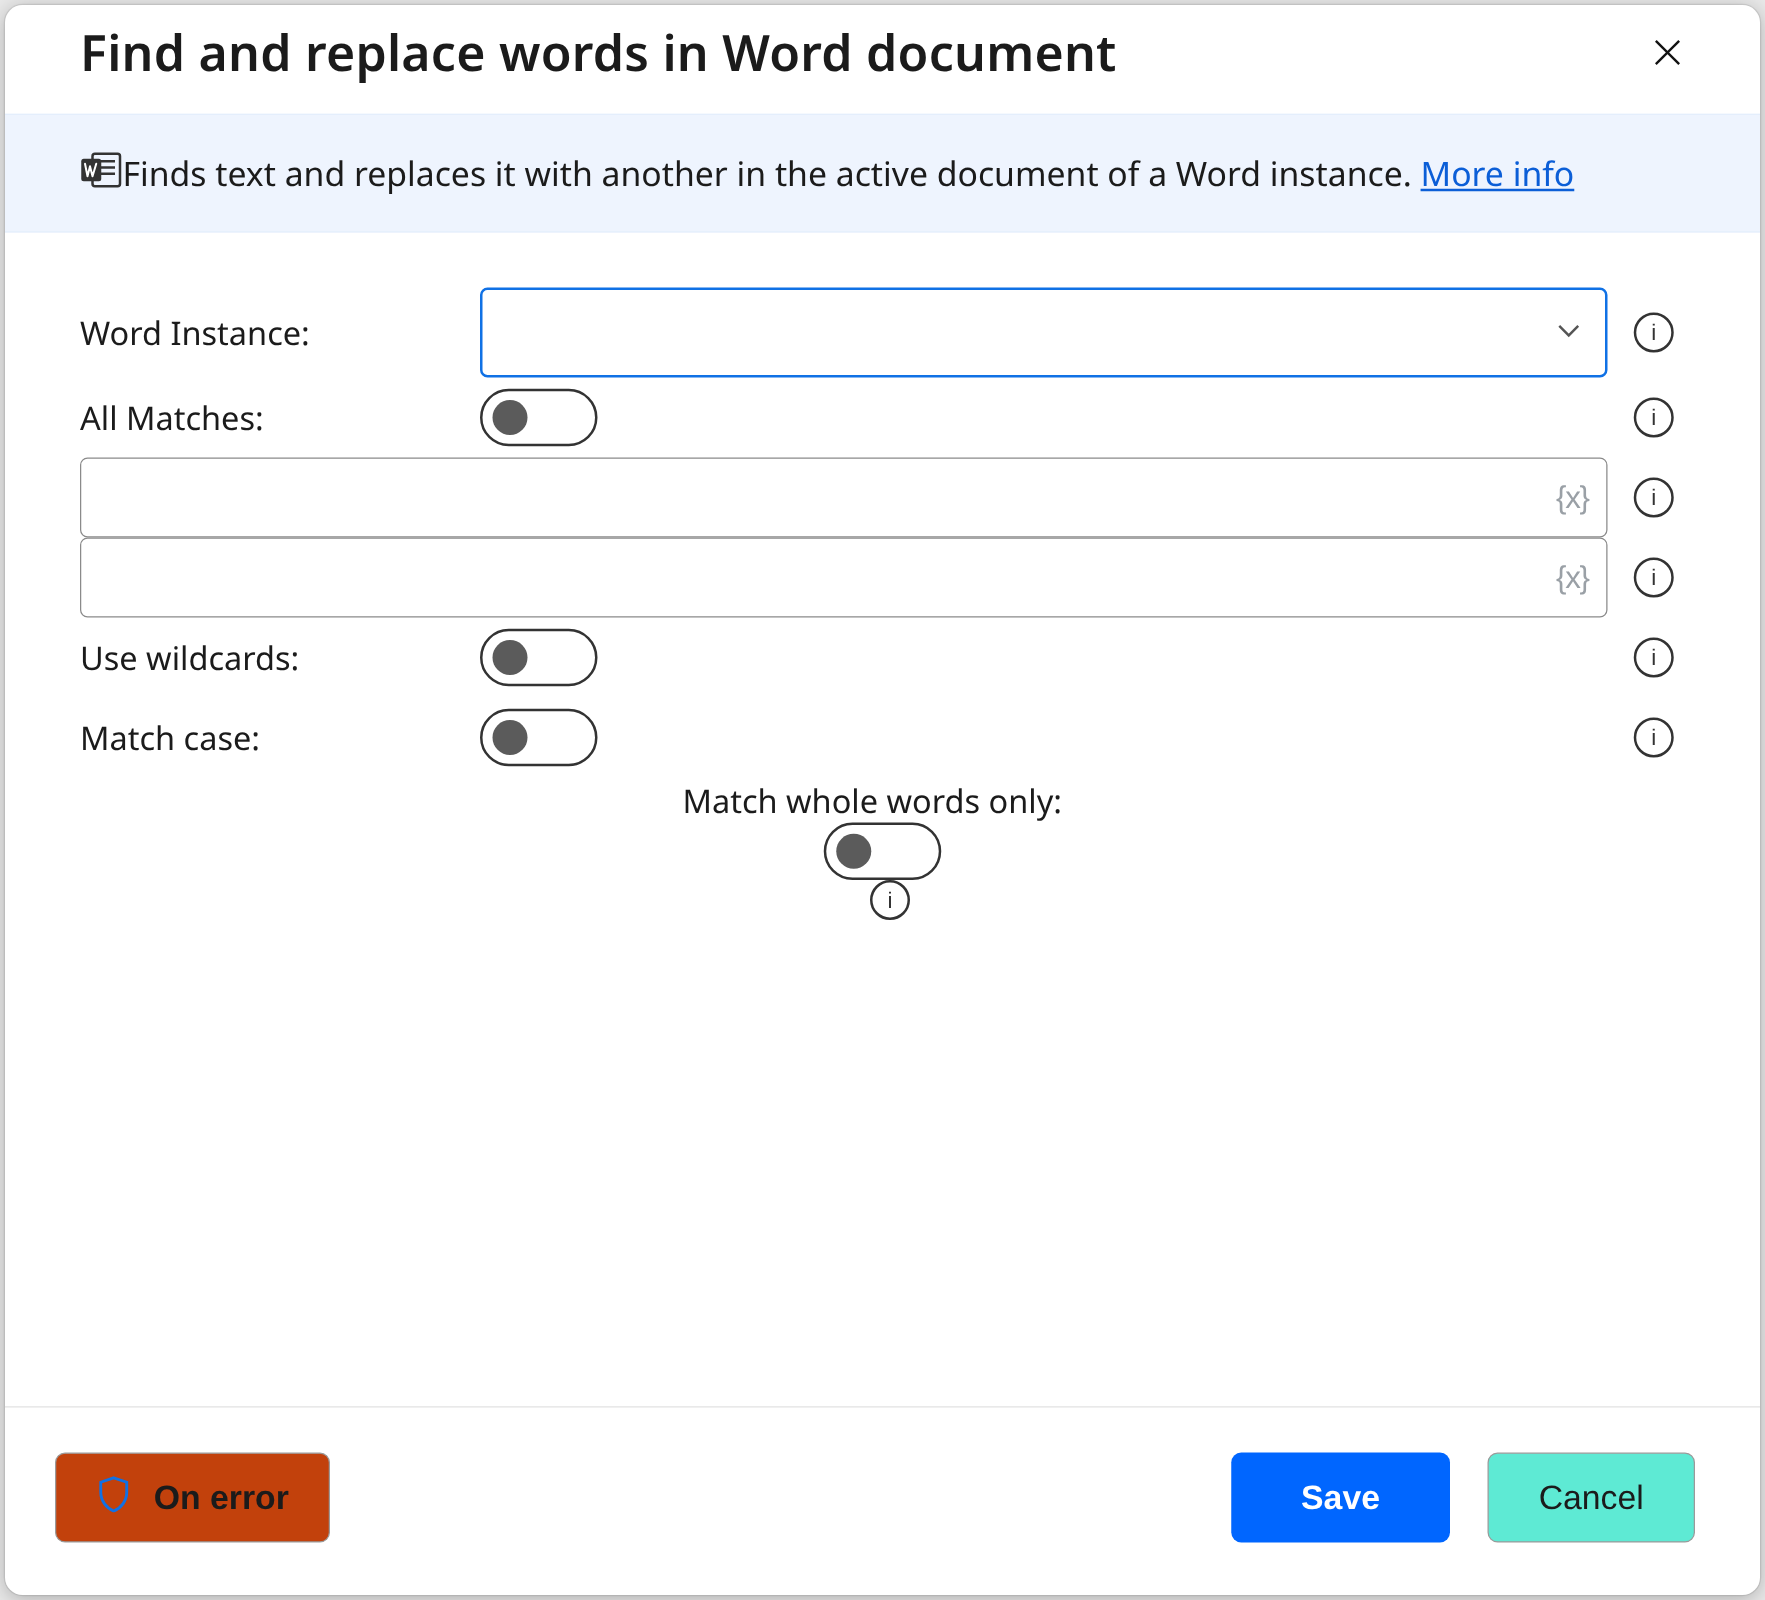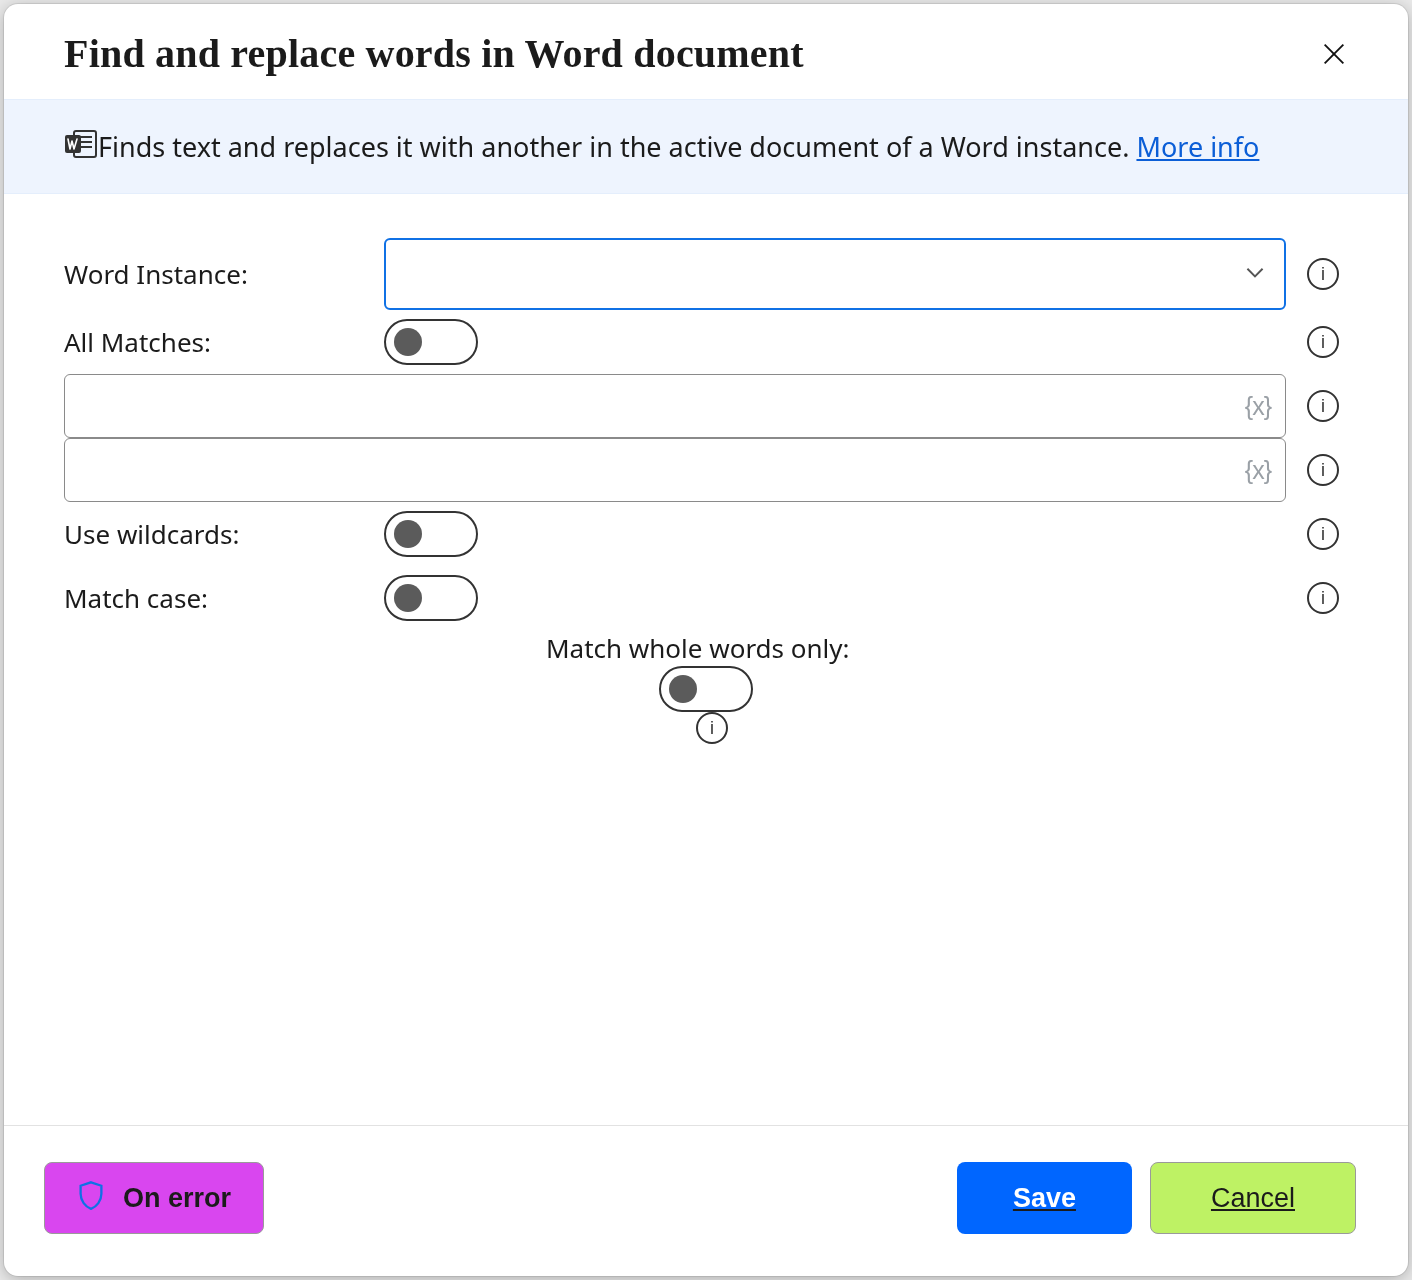--- a/index.html
+++ b/index.html
@@ -23,22 +23,21 @@
     display:flex;
     flex-direction:column;
     overflow:hidden;
   }
 
   
   .panel-header {
     display:flex;
     align-items:center;
     justify-content:space-between;
-    padding: 26px 52px 22px 60px;
-    font-family: Liberation Serif, serif;
+    padding: 10px 52px 22px 60px;
   }
   .panel-title {
     font-size: 40px;
     font-weight:600;
     letter-spacing:0.2px;
   }
   .close-btn {
     border:none;
     background:transparent;
     padding:8px;
@@ -180,53 +179,53 @@
   .panel-footer {
     border-top:1px solid #e2e2e2;
     padding: 36px 52px 42px 40px;
     display:flex;
     align-items:center;
     justify-content:space-between;
   }
   .on-error-btn {
     border:1.5px solid #9a9a9a;
     border-radius:8px;
-    background:#d946ef;
+    background:#c2410c;
     height:72px;
     padding:0 32px;
     display:flex;
     align-items:center;
     gap:18px;
     font-size:27px;
     font-weight:600;
     color:#1b1b1b;
     cursor:pointer;
   }
   .shield-icon svg { width:28px; height:30px; stroke:#1071e5; fill:none; stroke-width:2; }
-  .footer-right { display:flex; gap:18px;text-decoration:underline; }
+  .footer-right { display:flex; gap:30px; }
   .save-btn {
     border:none;
     background:#0066ff;
     color:#fff;
     border-radius:8px;
     font-size:27px;
     font-weight:600;
     height:72px;
     padding:0 56px;
     cursor:pointer;
   }
   .cancel-btn {
     border:1.5px solid #9a9a9a;
-    background:#bef264;
+    background:#5eead4;
     color:#1b1b1b;
     border-radius:8px;
     font-size:27px;
     font-weight:400;
     height:72px;
-    padding:0 60px;
+    padding:0 40px;
     cursor:pointer;
   }
 </style>
 </head>
 <body>
 
 <div class="backdrop">
   <div class="panel">
 
     <div class="panel-header">

